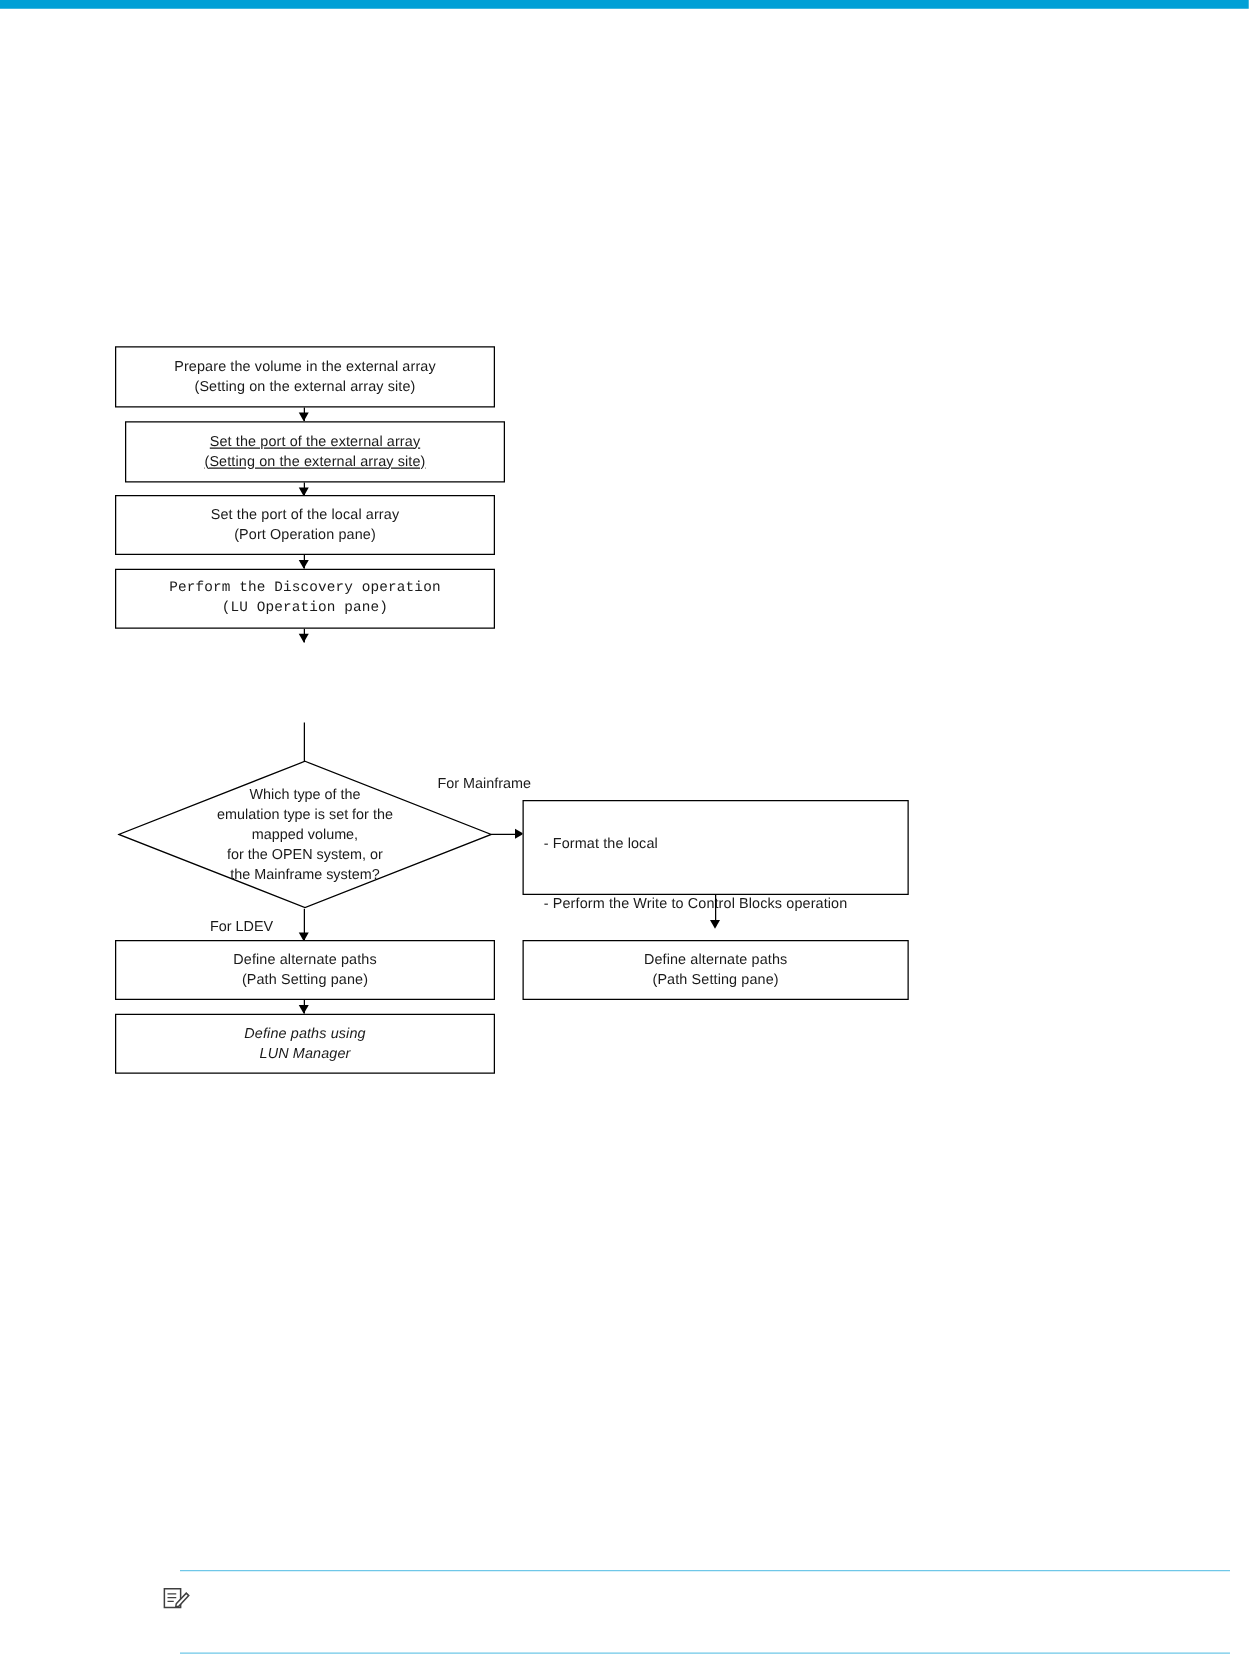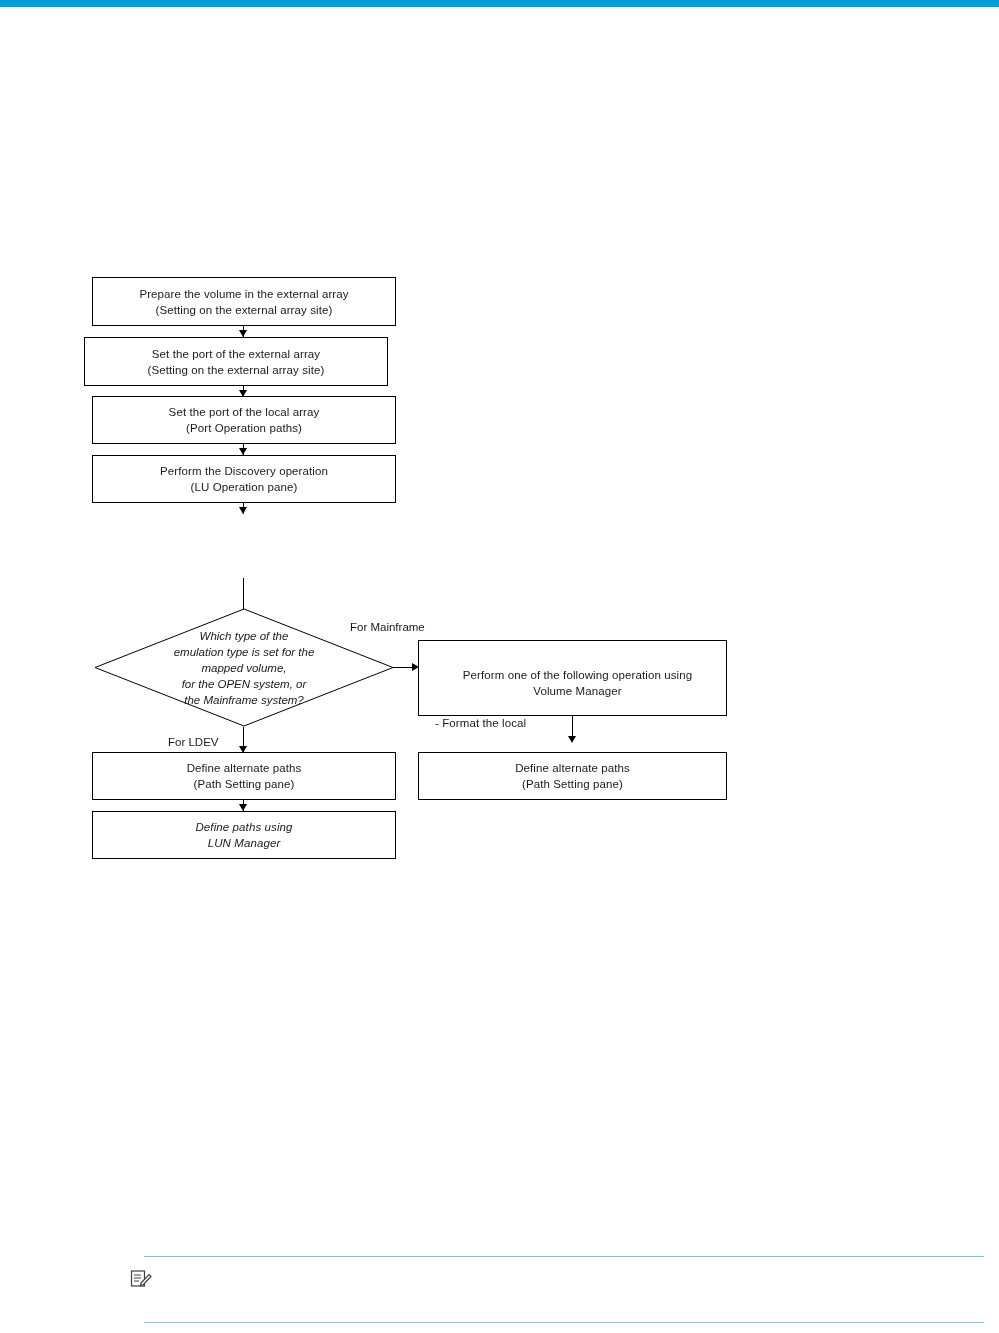--- a/index.html
+++ b/index.html
@@ -91,21 +91,20 @@
     position: absolute;
     width: 0;
     height: 0;
     border-top: 4px solid transparent;
     border-bottom: 4px solid transparent;
     border-left: 7px solid #000000;
   }
   
   .diamond-wrap {
     position: absolute;
-    font-style: italic;
   }
   .diamond-shape {
     position: absolute;
     left: 0;
     top: 0;
   }
   .diamond-text {
     position: absolute;
     left: 0;
     top: 0;
@@ -154,35 +153,35 @@
 
   <div class="flow">
 
     <div class="node" style="left:92px; top:277px; width:304px; height:49px;">
       <span class="lines">Prepare the volume in the external array
 (Setting on the external array site)</span>
     </div>
     <div class="connector v-line" style="left:243px; top:326px; height:11px;"></div>
     <div class="arrow-down" style="left:239px; top:330px;"></div>
 
-    <div class="node" style="left:84px; top:337px; width:304px; height:49px;">
+    <div class="node" style="left:100px; top:337px; width:304px; height:49px;text-decoration:underline;">
       <span class="lines">Set the port of the external array
 (Setting on the external array site)</span>
     </div>
     <div class="connector v-line" style="left:243px; top:386px; height:11px;"></div>
     <div class="arrow-down" style="left:239px; top:390px;"></div>
 
     <div class="node" style="left:92px; top:396px; width:304px; height:48px;">
       <span class="lines">Set the port of the local array
-(Port Operation paths)</span>
+(Port Operation pane)</span>
     </div>
     <div class="connector v-line" style="left:243px; top:444px; height:11px;"></div>
     <div class="arrow-down" style="left:239px; top:448px;"></div>
 
-    <div class="node" style="left:92px; top:455px; width:304px; height:48px;">
+    <div class="node" style="left:92px; top:455px; width:304px; height:48px;font-family:Liberation Mono, monospace;">
       <span class="lines">Perform the Discovery operation
 (LU Operation pane)</span>
     </div>
     <div class="connector v-line" style="left:243px; top:503px; height:11px;"></div>
     <div class="arrow-down" style="left:239px; top:507px;"></div>
 
     <div class="connector v-line" style="left:243px; top:578px; height:32px;"></div>
 
     <div class="diamond-wrap" style="left:94px; top:608px; width:300px; height:119px;">
       <svg class="diamond-shape" width="300" height="119" viewBox="0 0 300 119">
@@ -194,22 +193,20 @@
 for the OPEN system, or
 the Mainframe system?</div>
     </div>
 
     <div class="connector h-line" style="left:393px; top:667px; width:22px;"></div>
     <div class="arrow-right" style="left:412px; top:663px;"></div>
     <div class="edge-label" style="left:348px; top:620px;">For Mainframe</div>
 
     <div class="node node-mainframe-op" style="left:418px; top:640px; width:309px; height:76px;">
       <span class="lines">
-        <span class="opline-title">Perform one of the following operation using
-Volume Manager</span>
         <span>- Format the local</span>
         <br>
         <span>- Perform the Write to Control Blocks operation</span>
       </span>
     </div>
     <div class="connector v-line" style="left:572px; top:716px; height:25px;"></div>
     <div class="arrow-down" style="left:568px; top:736px;"></div>
 
     <div class="node" style="left:418px; top:752px; width:309px; height:48px;">
       <span class="lines">Define alternate paths

